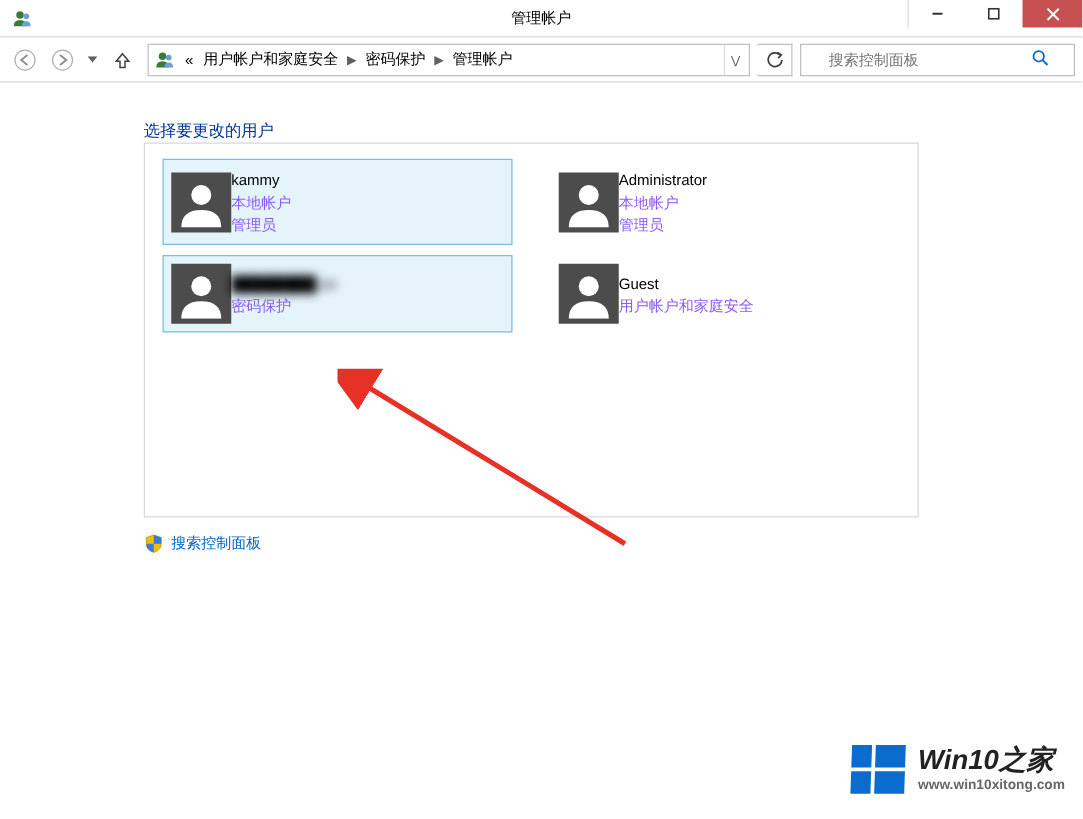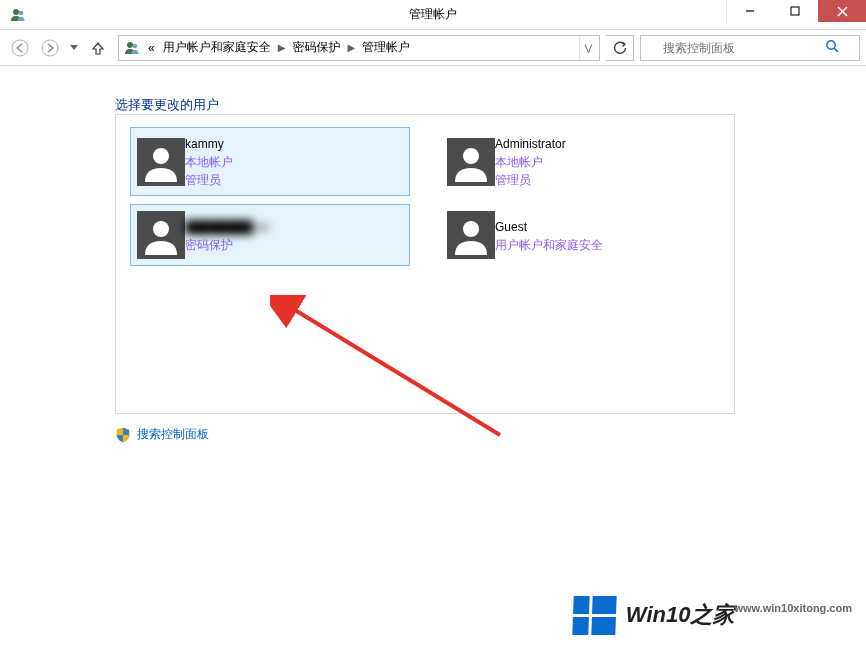--- a/index.html
+++ b/index.html
@@ -204,21 +204,21 @@
     gap:10px;
   }
   .win-logo {
     display:grid;
     grid-template-columns: 16px 24px;
     grid-template-rows: 18px 18px;
     gap:3px;
     transform: skewX(-2deg);
   }
   .win-logo div { background:#0a6cce;}
-  .wm-text { display:flex; line-height:1.2;}
+  .wm-text { display:flex; flex-direction:column; line-height:1.2;}
   .wm-main { font-size:22px; font-style:italic; font-weight:bold; color:#222;}
   .wm-sub { font-size:11px; color:#666;font-weight:bold;}
 </style>
 </head>
 <body>
 
 <div class="titlebar">
   <span class="titlebar-icon">
     <svg viewBox="0 0 16 16" width="16" height="16">
       <circle cx="6" cy="5" r="3" fill="#3b7a3b"></circle>

